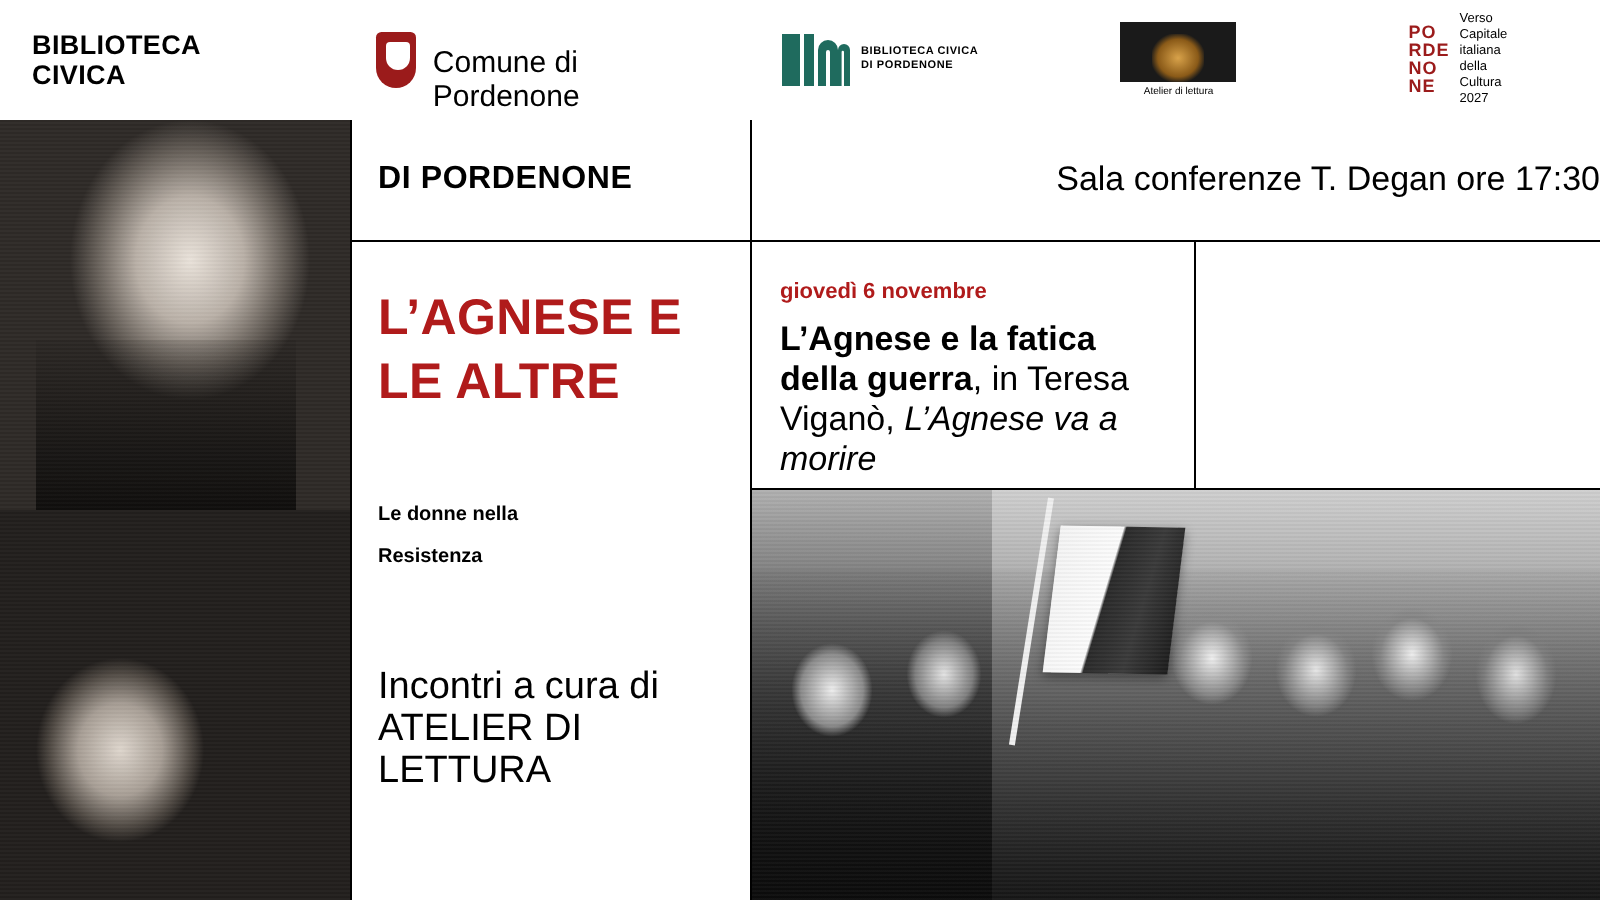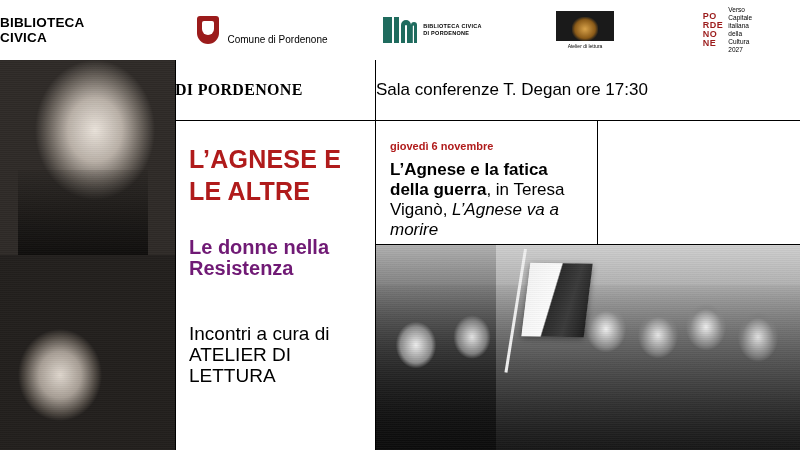--- a/index.html
+++ b/index.html
@@ -29,32 +29,33 @@
     z-index: 5;
   }
   .logo-cell {
     display: flex;
     align-items: center;
     justify-content: center;
     height: 60px;
   }
   .biblioteca-civica {
     width: 175px;
+    padding-left: 16px;
     justify-content: flex-start;
   }
   .bc-text {
     font-weight: bold;
     font-size: 13.5px;
     line-height: 15px;
     letter-spacing: .2px;
     color: #000000;
     white-space: pre-line;
   }
   .comune { width: 175px; gap: 8px; }
-  .comune-label { font-size: 10px; color: #000; margin-top: 19px; }
+  .comune-label { font-size: 15px; color: #000; margin-top: 19px; }
   .crest {
     width: 22px; height: 28px;
     background: #9b1b1b;
     border-radius: 3px 3px 11px 11px;
     position: relative;
   }
   .crest:after {
     content: "";
     position: absolute;
     left: 5px; top: 5px;
@@ -150,34 +151,34 @@
   
   .vline { position: absolute; width: 1px; background: #000; }
   .hline { position: absolute; height: 1px; background: #000; }
 
   
   .hdr-left {
     position: absolute;
     left: 175px; top: 60px;
     width: 200px; height: 60px;
     display: flex; align-items: center;
+    padding-left: 14px;
     box-sizing: border-box;
-    font-family: Liberation Serif, serif;
   }
   .hdr-left span {
     font-size: 16px;
     font-weight: bold;
     letter-spacing: .3px;
     color: #000;
   }
   .hdr-right {
     position: absolute;
     left: 376px; top: 60px;
     width: 424px; height: 60px;
-    display: flex; align-items: center; justify-content: flex-start;
+    display: flex; align-items: center; justify-content: flex-end;
   }
   .hdr-right span {
     font-size: 17px;
     color: #000;
   }
 
   
   .titleblock {
     position: absolute;
     left: 175px; top: 121px;
@@ -187,24 +188,24 @@
   }
   .main-title {
     color: #b01b1b;
     font-weight: bold;
     font-size: 25px;
     line-height: 32px;
     letter-spacing: .2px;
     white-space: pre-line;
   }
   .subtitle {
-    margin-top: 30px;
-    color: #701a75;
-    font-weight: bold;
-    font-size: 20px;
+    margin-top: 40px;
+    color: #000000;
+    font-weight: bold;
+    font-size: 10px;
     line-height: 21px;
     white-space: pre-line;
   }
   .curated {
     margin-top: 44px;
     color: #000;
     font-size: 19px;
     line-height: 21px;
     white-space: pre-line;
   }

